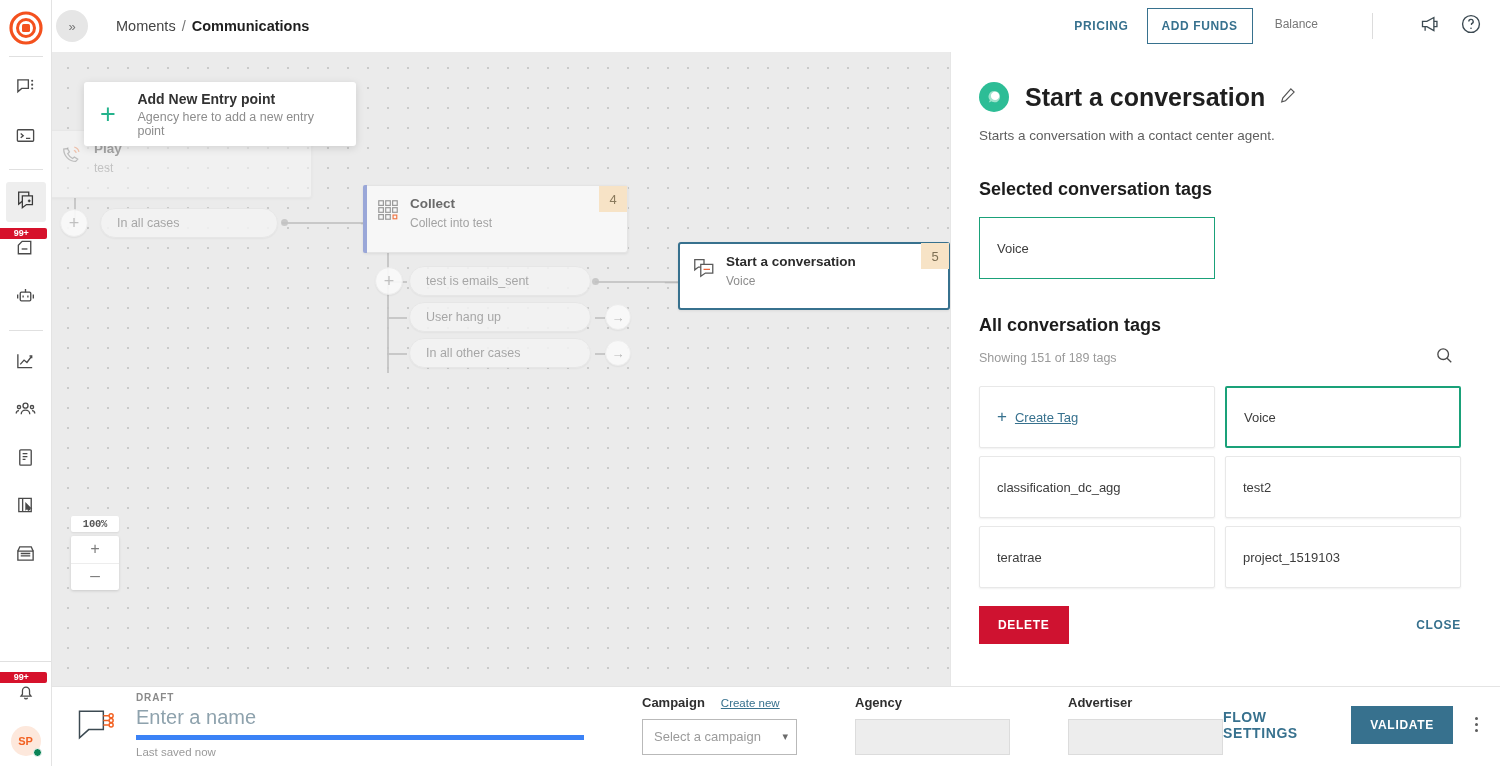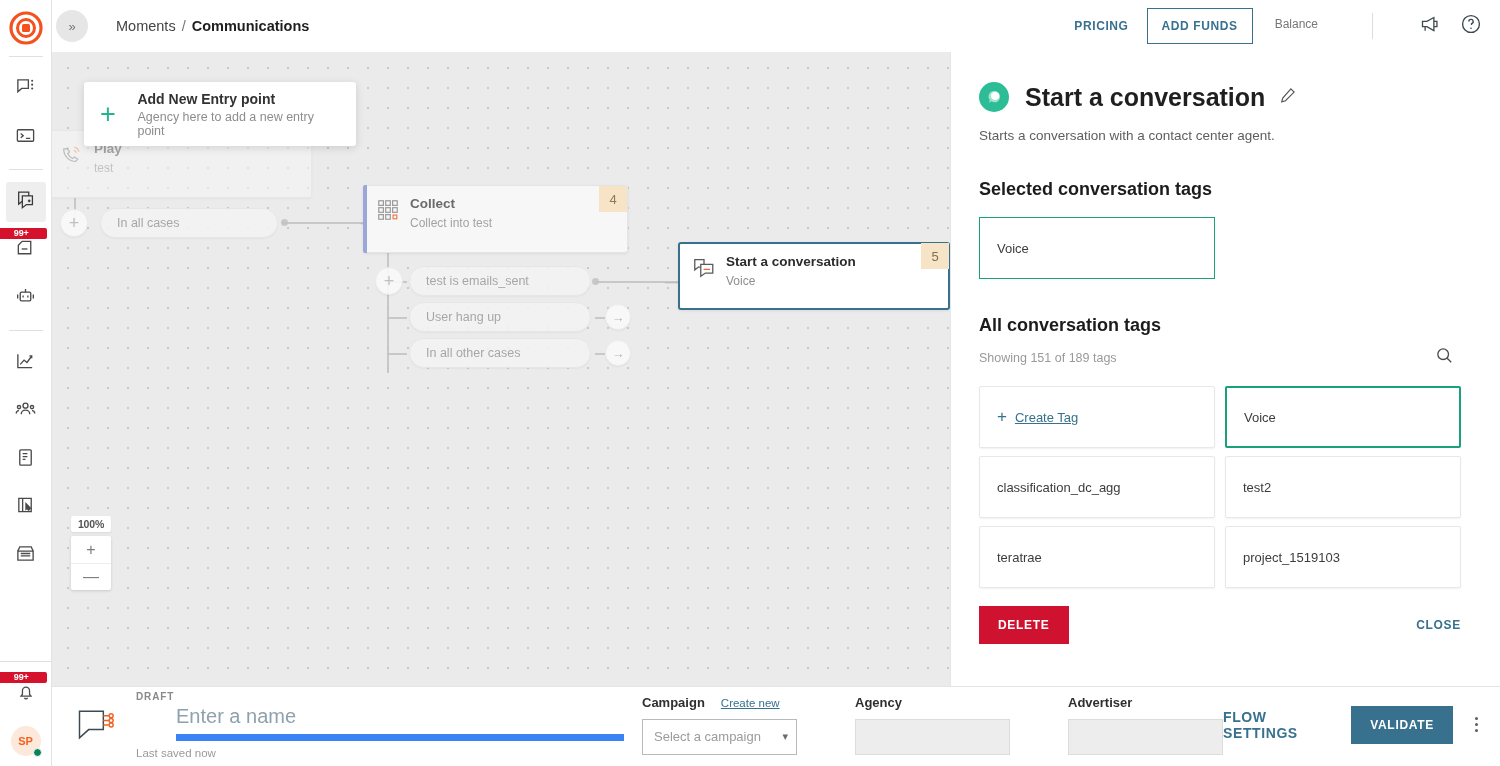--- a/index.html
+++ b/index.html
@@ -144,21 +144,21 @@
     background: #fff; border-radius: 3px; box-shadow: 0 2px 8px rgba(0,0,0,0.13);
     display: flex; align-items: center; padding: 0 16px; z-index: 8; cursor: pointer;
   }
   .entry-plus { font-size: 27px; color: #24b38c; font-weight: 300; line-height: 1;
     width: 26px; }
   .entry-txt { margin-left: 12px; }
   .entry-title { font-size: 14px; font-weight: bold; color: #323232; }
   .entry-sub { font-size: 12.5px; color: #8d8d8d; margin-top: 3px; }
 
   
-  .zoomw { position: absolute; left: 19px; bottom: 96px; width: 40px; z-index: 9; }
+  .zoomw { position: absolute; left: 19px; bottom: 96px; width: 48px; z-index: 9; font-family: Liberation Mono, monospace; }
   .zoom-label {
     background: #fff; font-size: 10.5px; font-weight: bold; color: #555;
     padding: 2px 3px; text-align: center; border-radius: 2px; letter-spacing: -0.2px;
     box-shadow: 0 1px 2px rgba(0,0,0,0.08);
   }
   .zoom-ctl {
     margin-top: 4px; background: #fff; border-radius: 2px;
     box-shadow: 0 1px 3px rgba(0,0,0,0.14); overflow: hidden;
   }
   .zoom-btn {
@@ -217,23 +217,23 @@
   
   .bottombar {
     position: absolute; left: 52px; top: 686px; right: 0; height: 80px;
     background: #fff; border-top: 1px solid #e4e4e4; display: flex;
     align-items: center; padding: 0 18px 4px 22px; z-index: 20;
   }
   .flow-ico { width: 46px; color: #3c4a52; display: flex; align-items: center; }
   .name-block { margin-left: 18px; width: 448px; }
   .draft-label { font-size: 10px; font-weight: bold; letter-spacing: 0.9px; color: #8a8a8a; }
   .name-input {
-    display: block; width: 448px; border: none; border-bottom: 7px solid #3b82f6;
+    display: block; width: 448px; border: none; border-bottom: 5px solid #3b82f6;
     font-family: "Liberation Sans", sans-serif; font-size: 20px; color: #3c3c3c;
-    padding: 3px 0 6px 0; outline: none; background: transparent; margin-left: 40px;
+    padding: 3px 0 6px 0; outline: none; background: transparent;
   }
   .name-input::placeholder { color: #8ea2ad; }
   .saved { font-size: 11.5px; color: #9a9a9a; margin-top: 6px; }
   .field { margin-left: 58px; }
   .field-label-row { display: flex; align-items: baseline; }
   .field-label { font-size: 13px; font-weight: bold; color: #2f2f2f; }
   .create-new {
     margin-left: 16px; font-size: 11.5px; color: #37718e;
     text-decoration: underline; cursor: pointer;
   }

